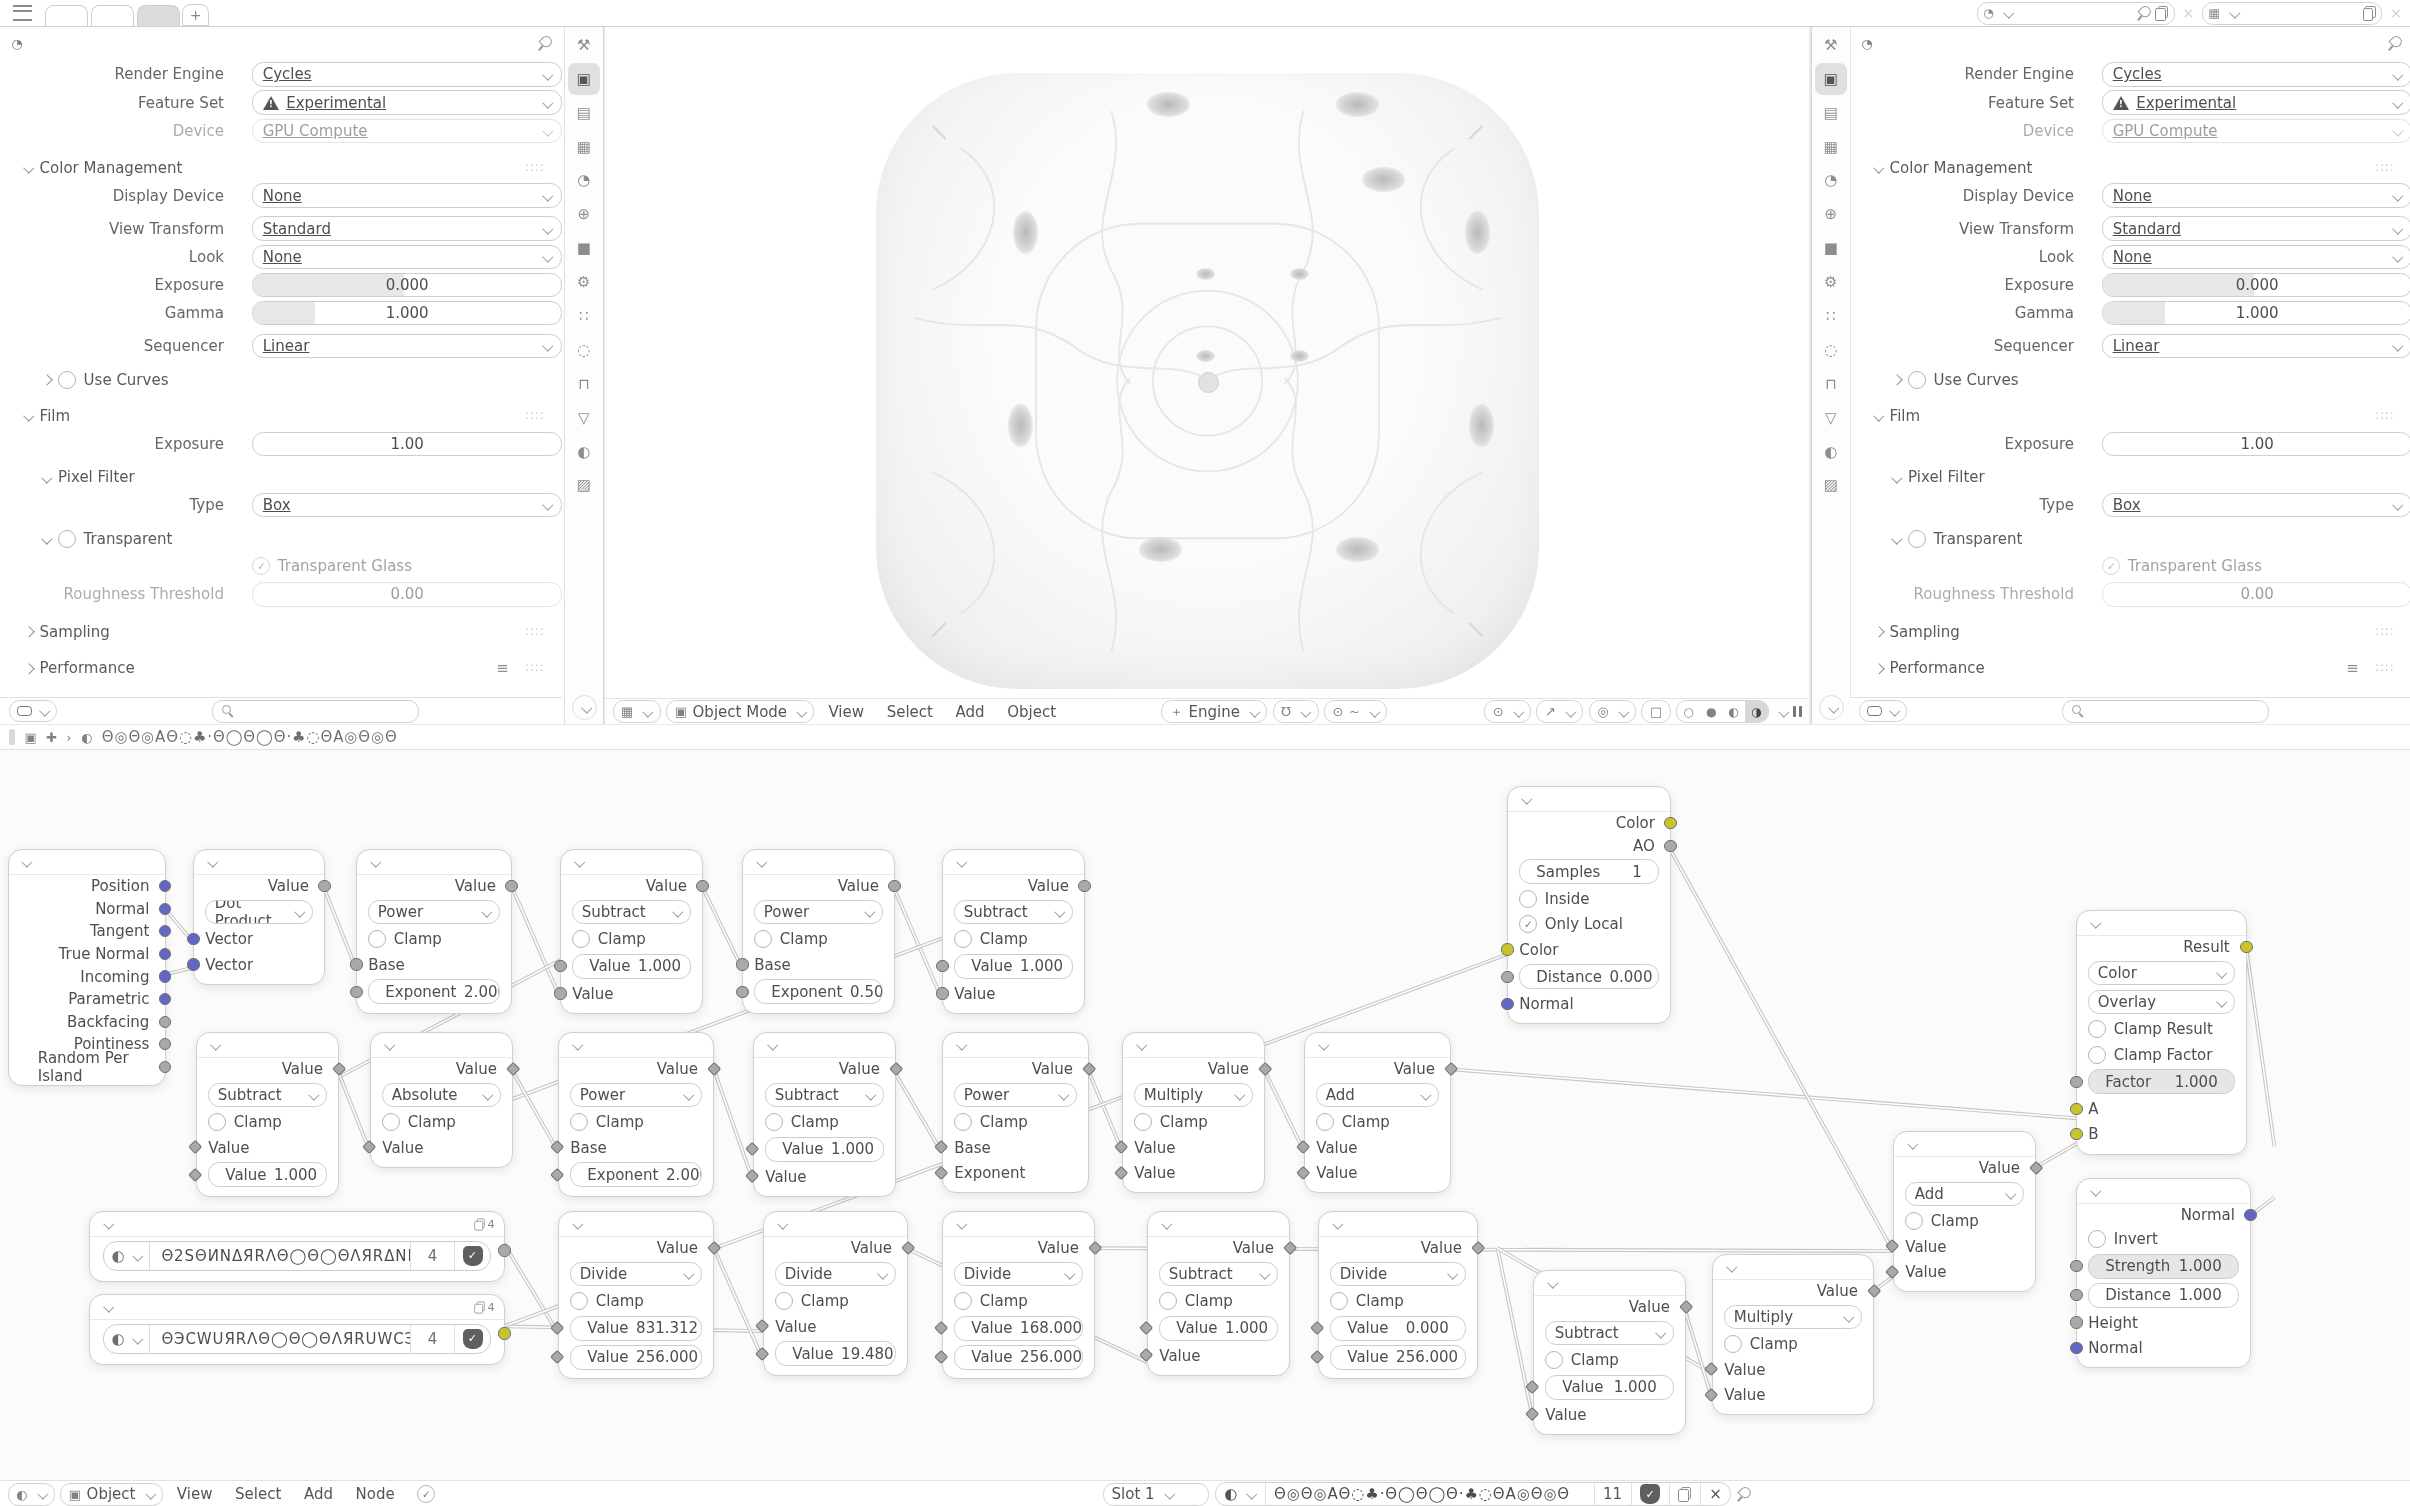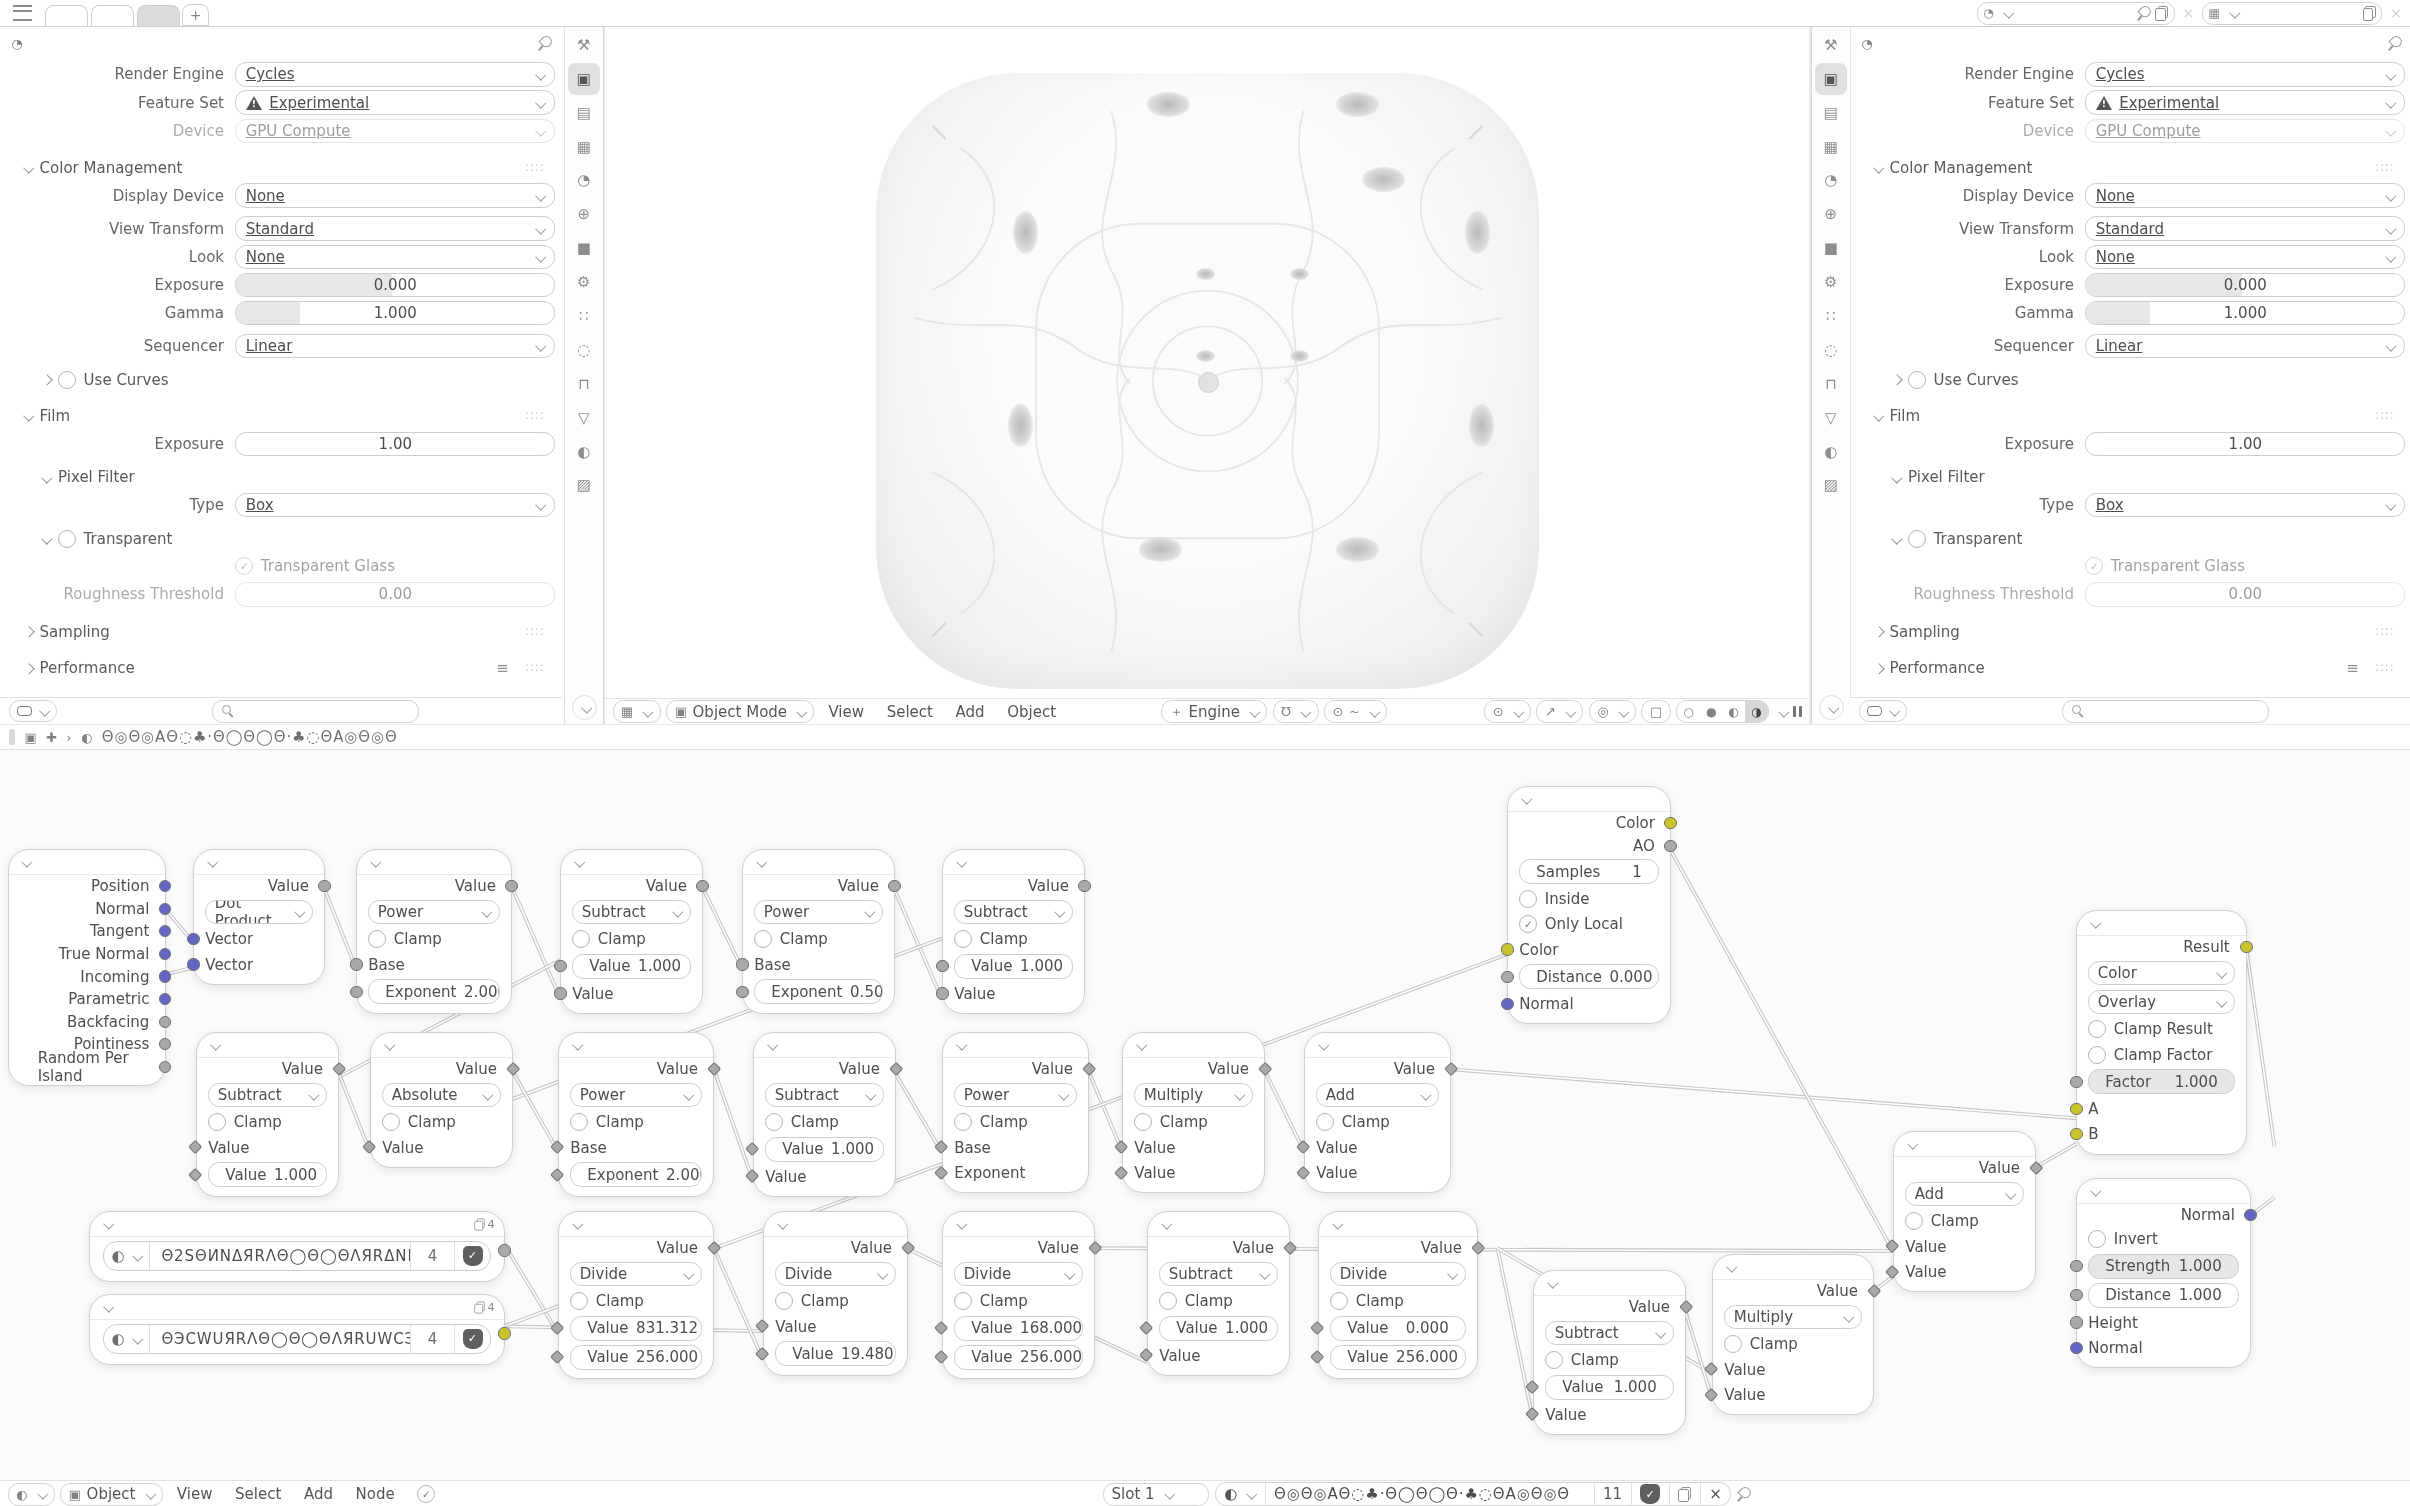--- a/index.html
+++ b/index.html
@@ -39,21 +39,21 @@
   #props-right{left:1811px;width:600px;border-left:1.9px solid #d5d5d5;}
   .pcontent{position:absolute;top:0;height:670px;width:562px;overflow:hidden;}
   #props-left .pcontent{left:0;}
   #props-right .pcontent{left:38px;}
   .ptabs{position:absolute;top:0;height:697px;width:38px;background:#fdfdfd;}
   #props-left .ptabs{right:0;border-left:0.9px solid #e2e2e2;}
   #props-right .ptabs{left:0;border-right:0.9px solid #e2e2e2;}
   .ptab{width:32px;height:32px;margin:1.9px 2.8px;border-radius:7.5px;display:flex;align-items:center;justify-content:center;color:#8d8d8d;font-size:15px;}
   .ptab.active{background:#e0e0e0;color:#555;}
   .phead{height:32px;display:flex;align-items:center;padding:0 11.3px;color:#777;}
-  .prow{height:25.4px;display:flex;align-items:center;}
+  .prow{height:25.4px;display:flex;align-items:center;gap:17px;}
   .plabel{width:224px;text-align:right;padding-right:11.3px;color:#666;flex:none;font-size:15px;}
   .pctl{width:320px;display:flex;align-items:center;}
   .ppill{position:relative;flex:1;height:22.6px;border:0.9px solid #cdcdcd;border-radius:11.3px;background:#fff;display:flex;align-items:center;padding:0 9.4px;color:#4e4e4e;font-size:15px;overflow:hidden;}
   .ppill .fill{position:absolute;left:0;top:0;bottom:0;background:#e7e7e7;}
   .ppill .ctr{position:relative;flex:1;text-align:center;}
   .ppill .lft{position:relative;flex:1;text-align:left;text-decoration:underline;}
   .psec{display:flex;align-items:center;margin-top:12.2px;height:24.5px;color:#5a5a5a;font-size:15px;gap:7.5px;padding-left:24.5px;}
   .psec .grip{margin-left:auto;margin-right:17px;color:#c9c9c9;font-size:12.2px;letter-spacing:1.9px;}
   .psec .listic{margin-left:auto;color:#8e8e8e;}
   .psec .listic + .grip{margin-left:9.4px;}
@@ -80,21 +80,21 @@
   .vic{color:#828282;font-size:13px;}
   .shadegrp{display:flex;align-items:center;height:21px;border:0.9px solid #d2d2d2;border-radius:10.4px;overflow:hidden;}
   .shadegrp span{width:22.6px;height:21px;display:flex;align-items:center;justify-content:center;color:#828282;font-size:12.2px;}
   .shadegrp span.activeSh{background:#d7d7d7;color:#444;}
   
   #nodeed{position:absolute;left:0;top:725px;width:2411px;height:782px;background:#fbfbfb;}
   .nbread{position:absolute;left:0;top:0;width:100%;height:25.4px;background:#fff;border-bottom:0.9px solid #e2e2e2;display:flex;align-items:center;gap:9.4px;padding:0 9.4px;box-sizing:border-box;color:#6f6f6f;}
   .nnub{width:5.6px;height:16px;border-radius:2.8px;background:#d8d8d8;}
   #ncanvas{position:absolute;left:0;top:25.4px;width:2411px;height:729px;overflow:hidden;}
   #nlinks{position:absolute;left:0;top:0;}
-  .node{position:absolute;background:#ffffff;border:0.9px solid #cfcfcf;border-radius:21px;box-shadow:0 2.8px 9.4px rgba(0,0,0,0.09);padding-bottom:6.6px;box-sizing:border-box;}
+  .node{position:absolute;background:#ffffff;border:0.9px solid #cfcfcf;border-radius:14px;box-shadow:0 2.8px 9.4px rgba(0,0,0,0.09);padding-bottom:6.6px;box-sizing:border-box;}
   .nhead{height:23.5px;border-bottom:0.9px solid #e8e8e8;display:flex;align-items:center;padding:0 9.4px;color:#8a8a8a;}
   .nbadge{margin-left:auto;display:flex;align-items:center;gap:1.9px;font-size:11.3px;color:#8a8a8a;}
   .nrow{position:relative;height:25.4px;display:flex;align-items:center;padding:0 11.3px;font-size:15px;color:#4e4e4e;}
   .nrow.hout{justify-content:flex-end;height:22.6px;}
   .nrow.r30{height:29px;}
   .npill{position:relative;flex:1;height:22.6px;border:0.9px solid #cdcdcd;border-radius:11.3px;display:flex;align-items:center;padding:0 8.5px;background:#fff;overflow:hidden;gap:3.8px;}
   .npill.filled{background:#e6e6e6;}
   .npill .sp{flex:1;}
   .sock{position:absolute;width:12.2px;height:12.2px;border-radius:50%;border:0.9px solid #707070;box-sizing:border-box;top:50%;margin-top:-6.1px;z-index:3;}
   .sock.sl{left:-6.6px;} .sock.sr{right:-6.6px;}

